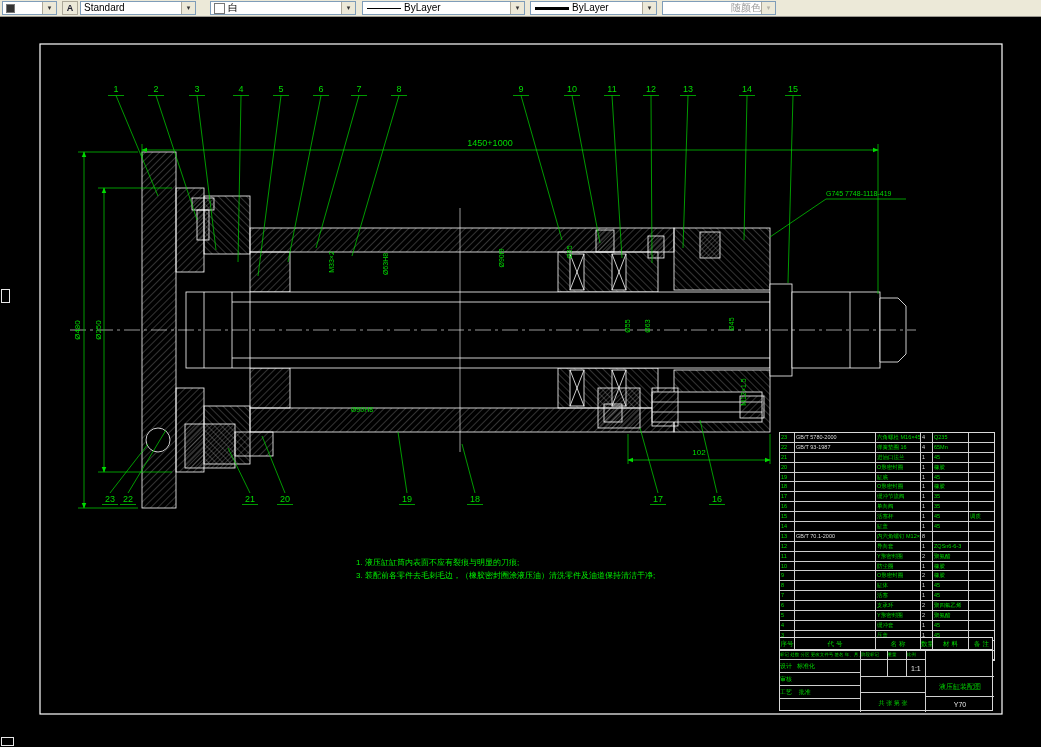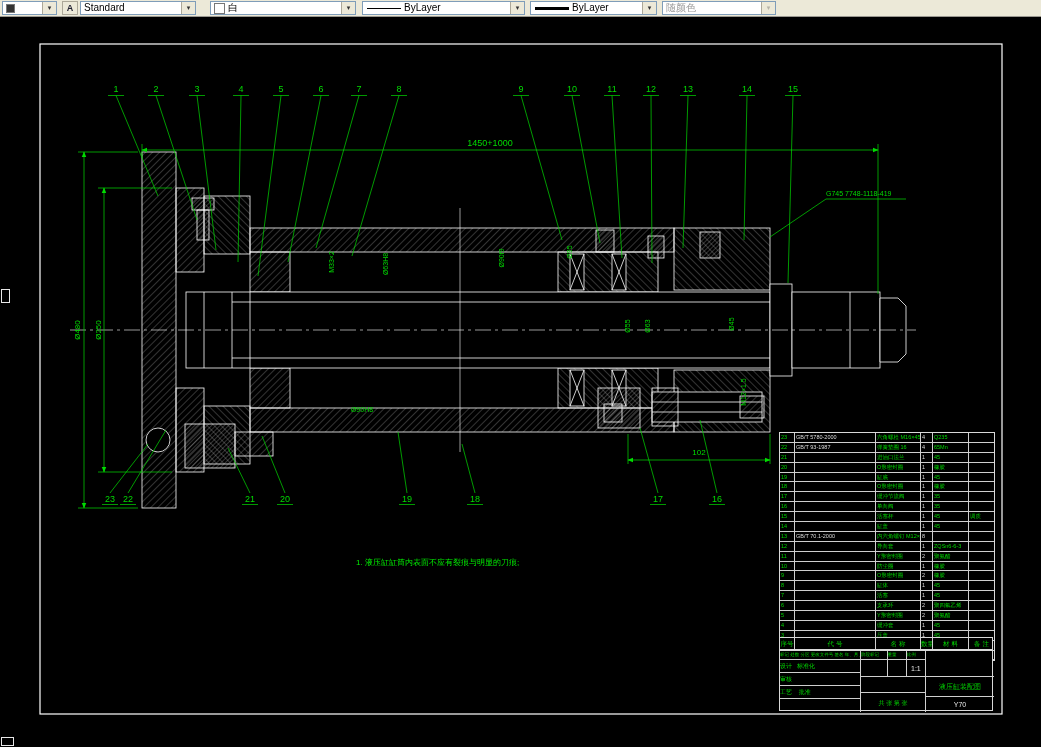--- a/index.html
+++ b/index.html
@@ -15,21 +15,21 @@
   .combo{
     position:absolute;top:1px;height:14px;background:#fff;
     border:1px solid #7f9db9;display:flex;align-items:center;
     font-size:10px;color:#000;box-sizing:border-box;
   }
   .combo-text{flex:1;padding-left:3px;white-space:nowrap;overflow:hidden;line-height:12px;}
   .combo-arrow{
     width:13px;height:12px;background:#ece9d8;border-left:1px solid #aca899;
     display:flex;align-items:center;justify-content:center;font-size:7px;color:#333;
   }
-  .combo.disabled .combo-text{color:#9a9a9a;}
+  .combo.disabled .combo-text{color:#9a9a9a;text-align:right;}
   .combo.disabled .combo-arrow{color:#b5b2a8;}
   .swatch{display:inline-block;width:9px;height:9px;border:1px solid #777;margin-left:3px;background:#fff;flex:none;}
   .swatch.dark{background:#333;width:7px;height:7px;}
   .ltype-sample{display:inline-block;width:34px;height:0;border-top:1px solid #000;margin-left:4px;flex:none;}
   .ltype-sample.thick{border-top-width:3px;}
   .tool-btn{
     position:absolute;top:1px;left:62px;width:16px;height:14px;background:#ece9d8;
     border:1px solid #aca899;display:flex;align-items:center;justify-content:center;
     font-size:9px;font-weight:bold;color:#223;box-sizing:border-box;
   }
@@ -317,20 +317,21 @@
       <text x="650" y="326" class="gt mid small" transform="rotate(-90 650 326)">Ø63</text>
       <text x="734" y="324" class="gt mid small" transform="rotate(-90 734 324)">Ø45</text>
       <text x="746" y="392" class="gt mid small" transform="rotate(-90 746 392)">M12×1.5</text>
       <text x="362" y="412" class="gt mid small">Ø90H8</text>
     </g>
 </svg>
 
 <div class="tech">
   <div id="tech-items">
       <div>1. 液压缸缸筒内表面不应有裂痕与明显的刀痕;</div>
+      <div>3. 装配前各零件去毛刺毛边，（橡胶密封圈涂液压油）清洗零件及油道保持清洁干净;</div>
     </div>
 </div>
 
 <div class="plist" id="plist-rows">
     <div class="plist-row">
       <div class="plist-cell" style="width: 15px;">23</div>
       <div class="plist-cell lt" style="width: 81px;">GB/T 5780-2000</div>
       <div class="plist-cell" style="width: 45px;">六角螺栓 M16×45</div>
       <div class="plist-cell lt" style="width: 12px;">4</div>
       <div class="plist-cell" style="width: 36px;">Q235</div>

